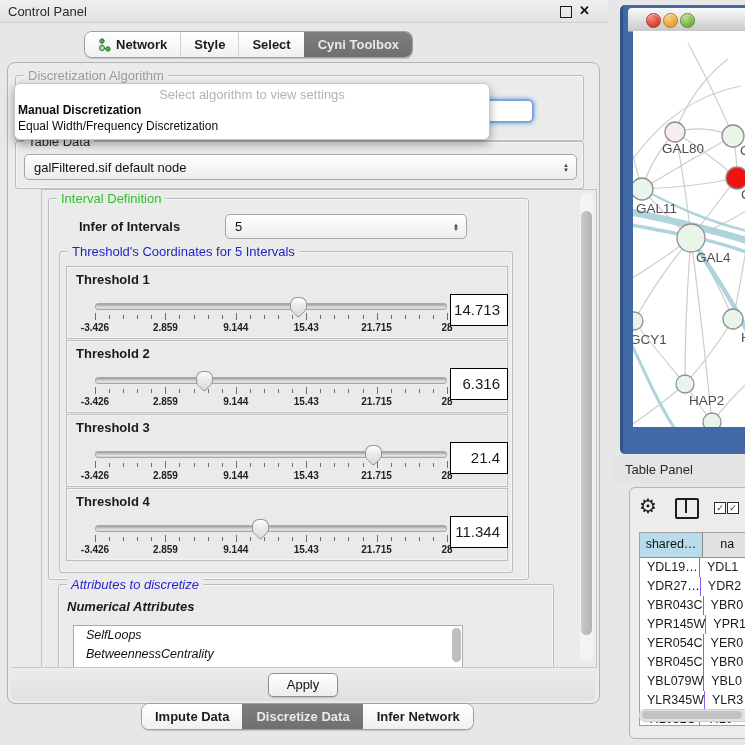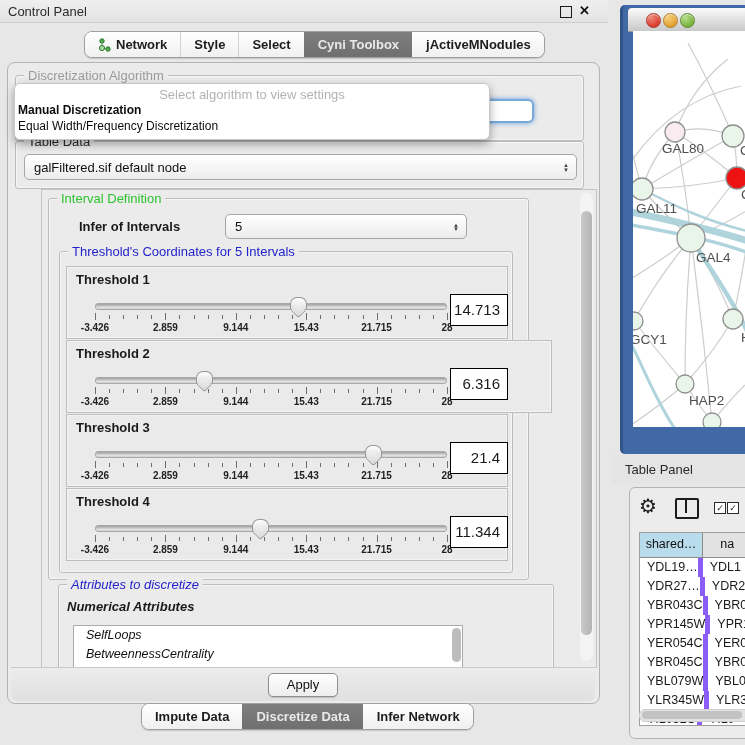--- a/index.html
+++ b/index.html
@@ -118,21 +118,21 @@
   #col-icon::after{content:'';position:absolute;left:8px;top:0;width:2px;height:13px;background:#1c1c1c;}
   .cb-icon{top:14px;width:10px;height:10px;border:1.5px solid #2a2a2a;font-size:9px;line-height:10px;
            text-align:center;color:#2a2a2a;background:#fff;}
   #cb1{left:84px;} #cb2{left:97px;}
   #tp-table{left:9px;top:44px;width:111px;height:192px;background:#fff;border:1px solid #9f9f9f;border-right:none;overflow:hidden;}
   #tp-header{display:flex;height:24px;border-bottom:1px solid #8d8d8d;}
   .hcell{font-size:12.5px;line-height:23px;color:#111;}
   #hc1{width:71px;background:#b9dcec;border-right:1px solid #8d8d8d;text-align:right;padding-right:6px;}
   #hc2{width:60px;background:#e2e2e2;text-align:center;}
   .tp-row{display:flex;height:19px;background:#fff;}
-  .tp-c1{width:71px;padding-left:7px;border-right:5px solid #8b5cf6;font-size:12.5px;line-height:19px;white-space:nowrap;}
+  .tp-c1{width:71px;padding-left:7px;border-right:1px solid #8b5cf6;font-size:12.5px;line-height:19px;white-space:nowrap;}
   .tp-c2{width:60px;padding-left:7px;font-size:12.5px;line-height:19px;white-space:nowrap;}
   #tp-hscroll{left:9px;top:221px;width:109px;height:11px;background:#e3e3e3;border-radius:6px;border:1px solid #cfcfcf;}
   #tp-hscroll .thumb{position:absolute;left:2px;top:1px;width:100px;height:8px;background:#c2c2c2;border-radius:5px;}
 
   
   #net-tab-icon{width:13px;height:14px;display:inline-block;}
 </style>
 </head>
 <body>
 
@@ -156,23 +156,20 @@
       <span>Network</span>
     </div>
     <div class="tab">
         <span>Style</span>
       </div>
     <div class="tab">
         <span>Select</span>
       </div>
     <div class="tab selected">
         <span>Cyni Toolbox</span>
-      </div>
-    <div class="tab">
-        <span>jActiveMNodules</span>
       </div>
   </div>
 
   <div class="abs" id="outer-card">
 
     <div class="group" style="left:7px;top:12px;width:567px;height:64px;">
       <span class="group-title t-gray">Discretization Algorithm</span>
     </div>
     <div class="abs" id="algo-focus"></div>
 
@@ -248,21 +245,21 @@
                   <span style="left: 20%;">2.859</span>
                   <span style="left: 40%;">9.144</span>
                   <span style="left: 60%;">15.43</span>
                   <span style="left: 80%;">21.715</span>
                   <span style="left: 100%;">28</span>
                 </div>
             </div>
             <div class="value-box">14.713</div>
           </div>
 
-          <div class="th-panel" style="top:88px;padding-left:44px;">
+          <div class="th-panel" style="top:88px;">
             <div class="th-label">Threshold 2</div>
             <div class="slider-wrap">
               <div class="slider-track"></div>
               <div class="slider-thumb" style="left: 31%;"></div>
               <div class="ticks">
                   <i class="major" style="left: 0%;"></i>
                   <i style="left: 4%;"></i>
                   <i style="left: 8%;"></i>
                   <i style="left: 12%;"></i>
                   <i style="left: 16%;"></i>

